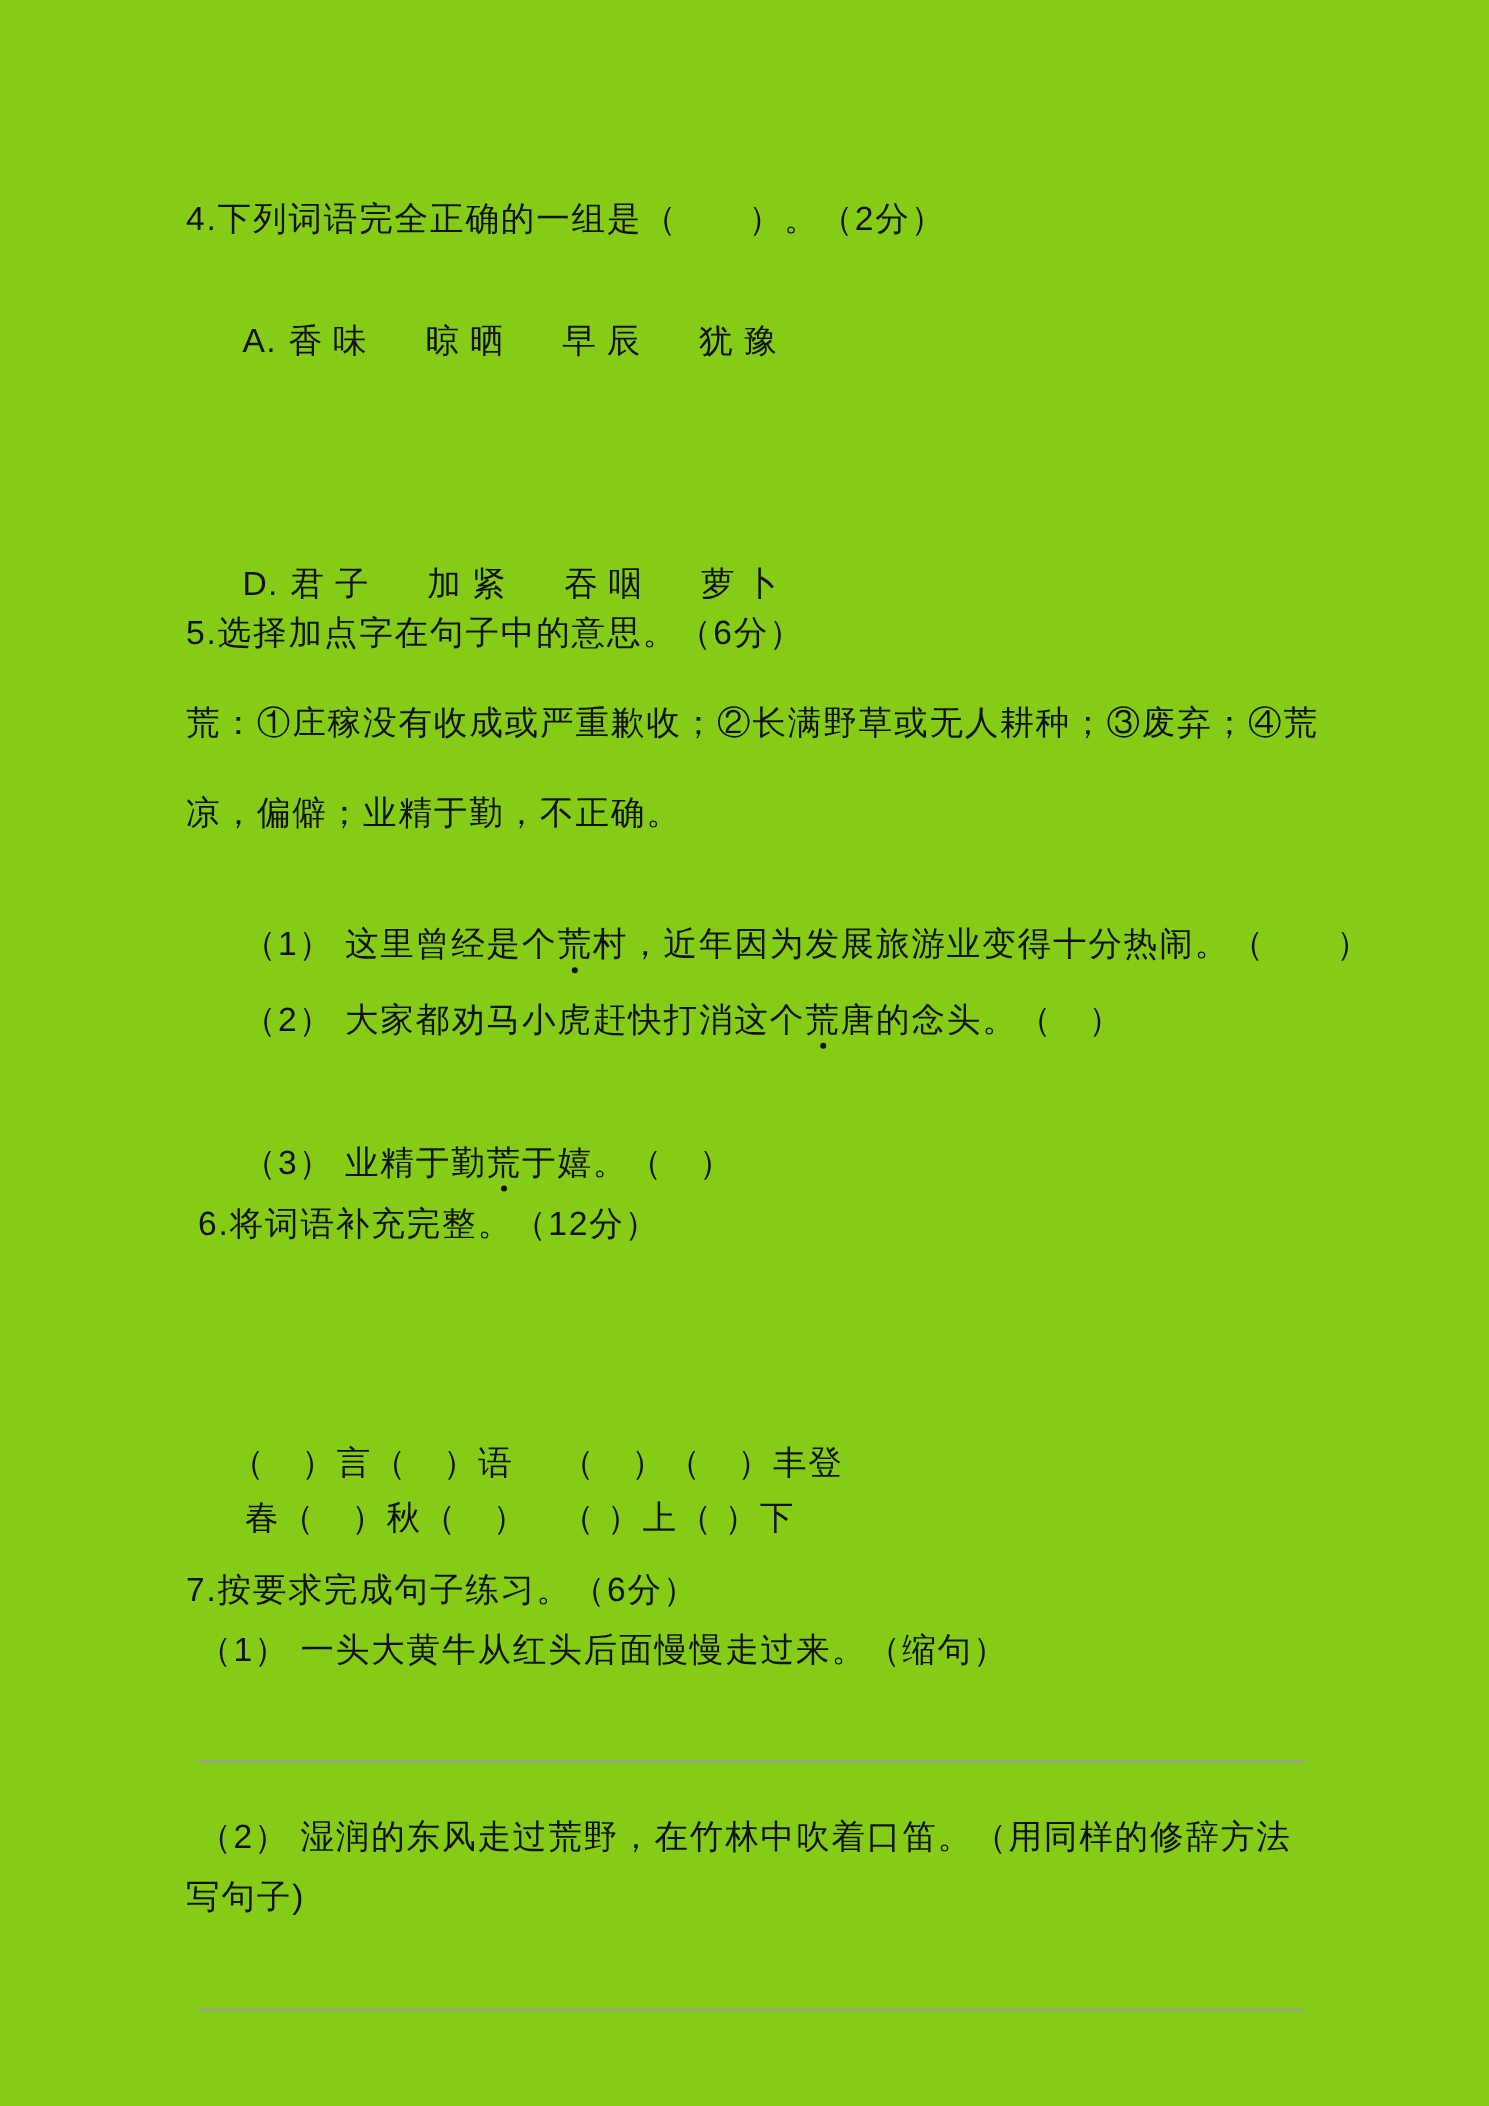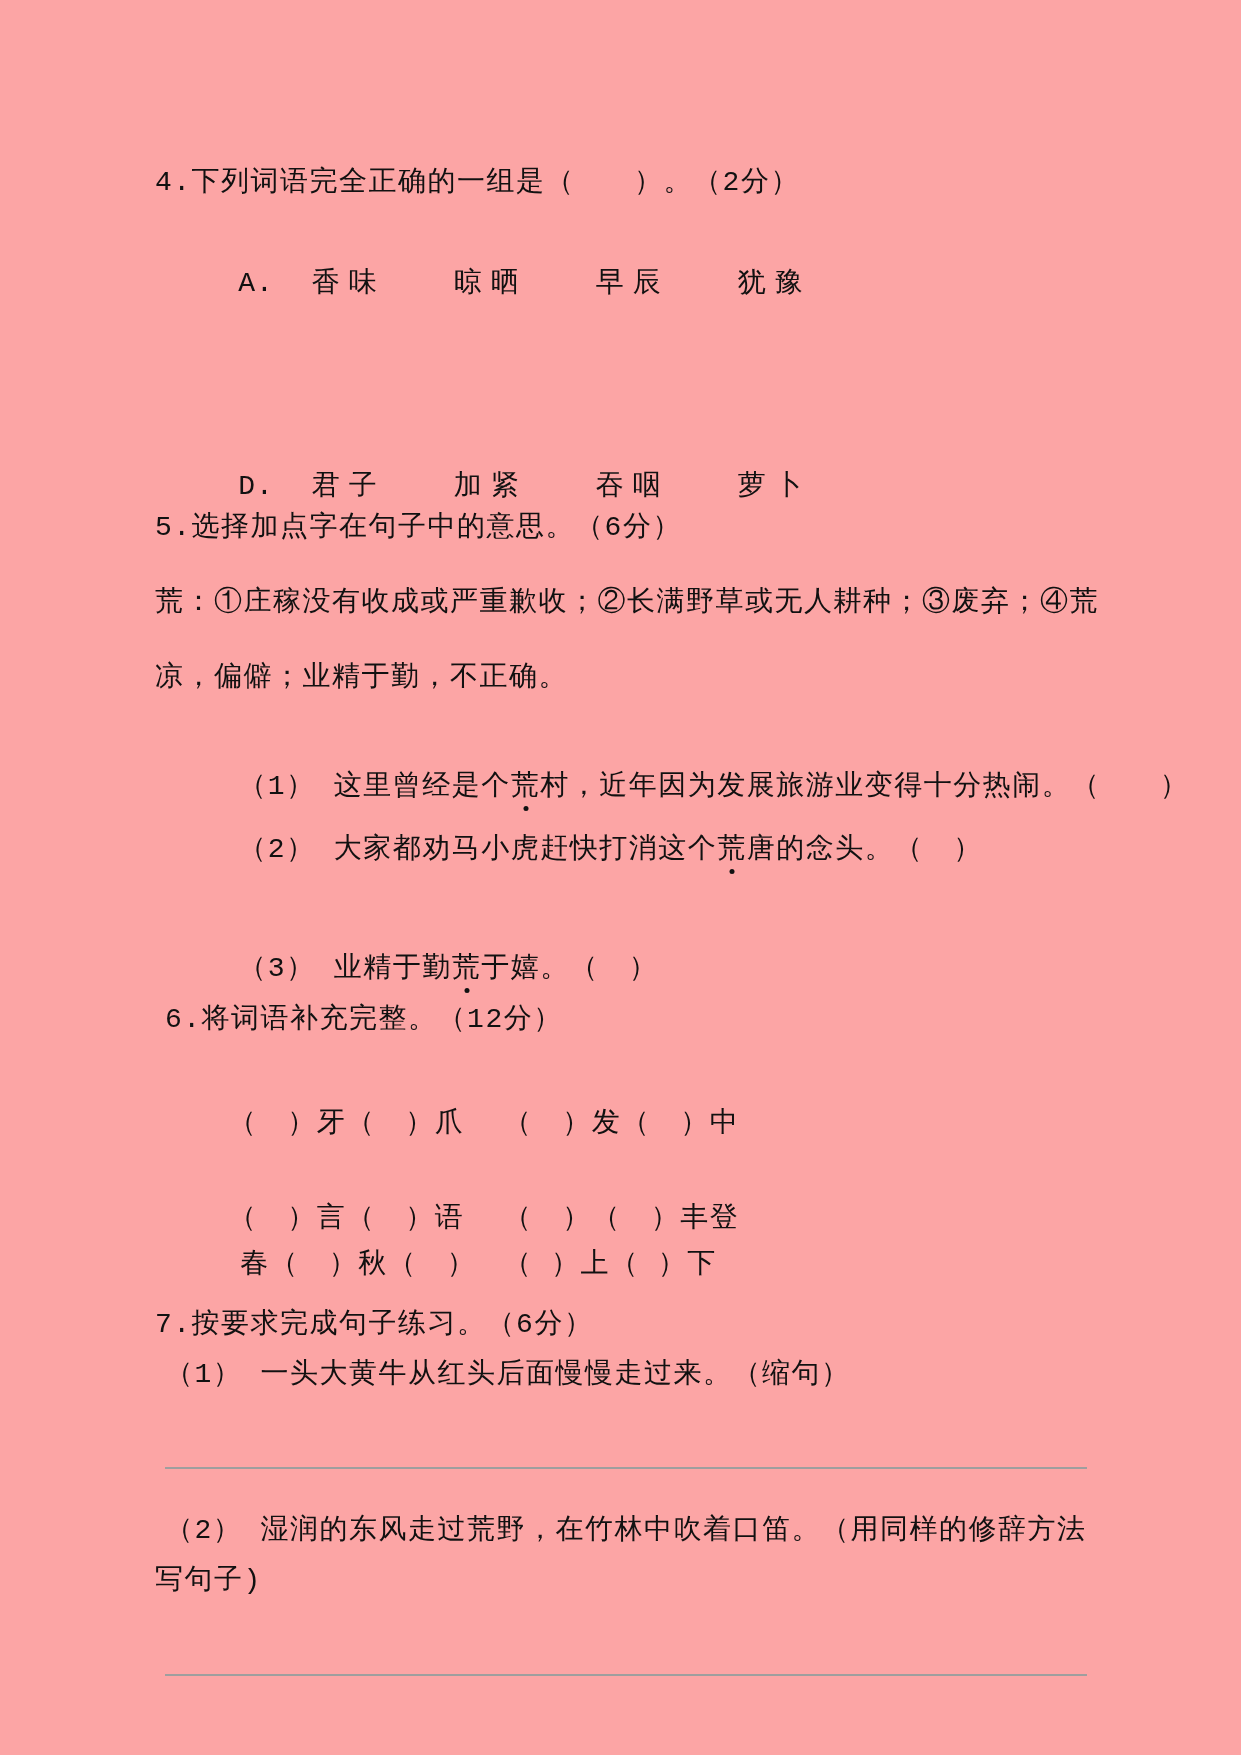--- a/index.html
+++ b/index.html
@@ -4,22 +4,22 @@
 <style>
   html, body {
     margin: 0;
     padding: 0;
     background: #ffffff;
   }
   .page {
     position: relative;
     width: 1241px;
     height: 1755px;
-    background: #fca5a5;
-    font-family: Liberation Mono, monospace;
+    background: #84cc16;
+    font-family: Liberation Sans, sans-serif;
     color: #111111;
     font-size: 28px;
     overflow: hidden;
   }
   .line {
     position: absolute;
     left: 155px;
     white-space: pre;
     letter-spacing: 1.5px;
     line-height: 34px;
@@ -27,21 +27,20 @@
   .indent { left: 165px; }
   .opt .opt-label {
     display: inline-block;
     margin-right: 10px;
     letter-spacing: 1px;
   }
   .opt .opt-word {
     display: inline-block;
     margin-right: 40px;
     letter-spacing: 9px;
-    margin-left: 28px;
   }
   
   .du {
     position: relative;
     display: inline-block;
   }
   .du::after {
     content: "";
     position: absolute;
     width: 5px;
@@ -92,23 +91,20 @@
   <div class="line indent" style="top:799px">
     <span>（2） 大家都劝马小虎赶快打消这个</span><span class="du">荒</span><span>唐的念头。（　）</span>
   </div>
 
   <div class="line indent" style="top:918px">
     <span>（3） 业精于勤</span><span class="du">荒</span><span>于嬉。（　）</span>
   </div>
 
   <div class="line indent" style="top:1003px">6.将词语补充完整。（12分）</div>
 
-  <div class="line q6-row" style="top:1073px">
-    <span class="col1">（　）牙（　）爪</span><span>（　）发（　）中</span>
-  </div>
   <div class="line q6-row" style="top:1168px">
     <span class="col1">（　）言（　）语</span><span>（　）（　）丰登</span>
   </div>
   <div class="line q6-row" style="top:1214px; left:167px">
     <span class="col1" style="width:263px">春（　）秋（　）</span><span>（ ）上（ ）下</span>
   </div>
 
   <div class="line" style="top:1308px">7.按要求完成句子练习。（6分）</div>
   <div class="line indent" style="top:1358px">（1） 一头大黄牛从红头后面慢慢走过来。（缩句）</div>
 

